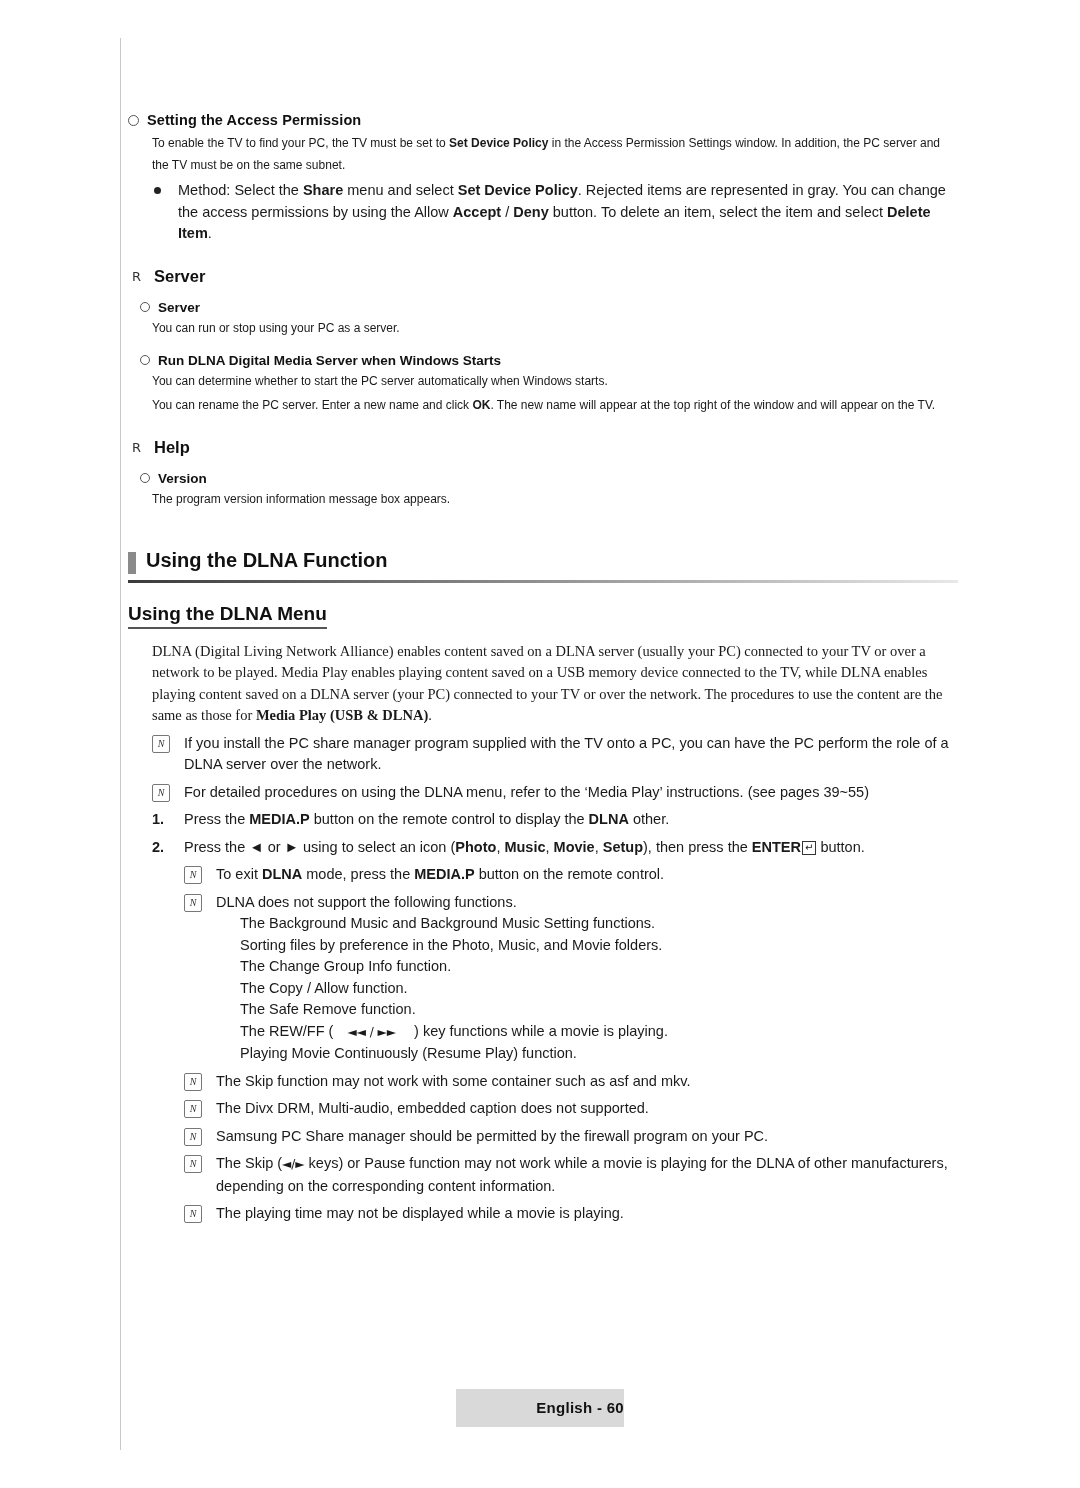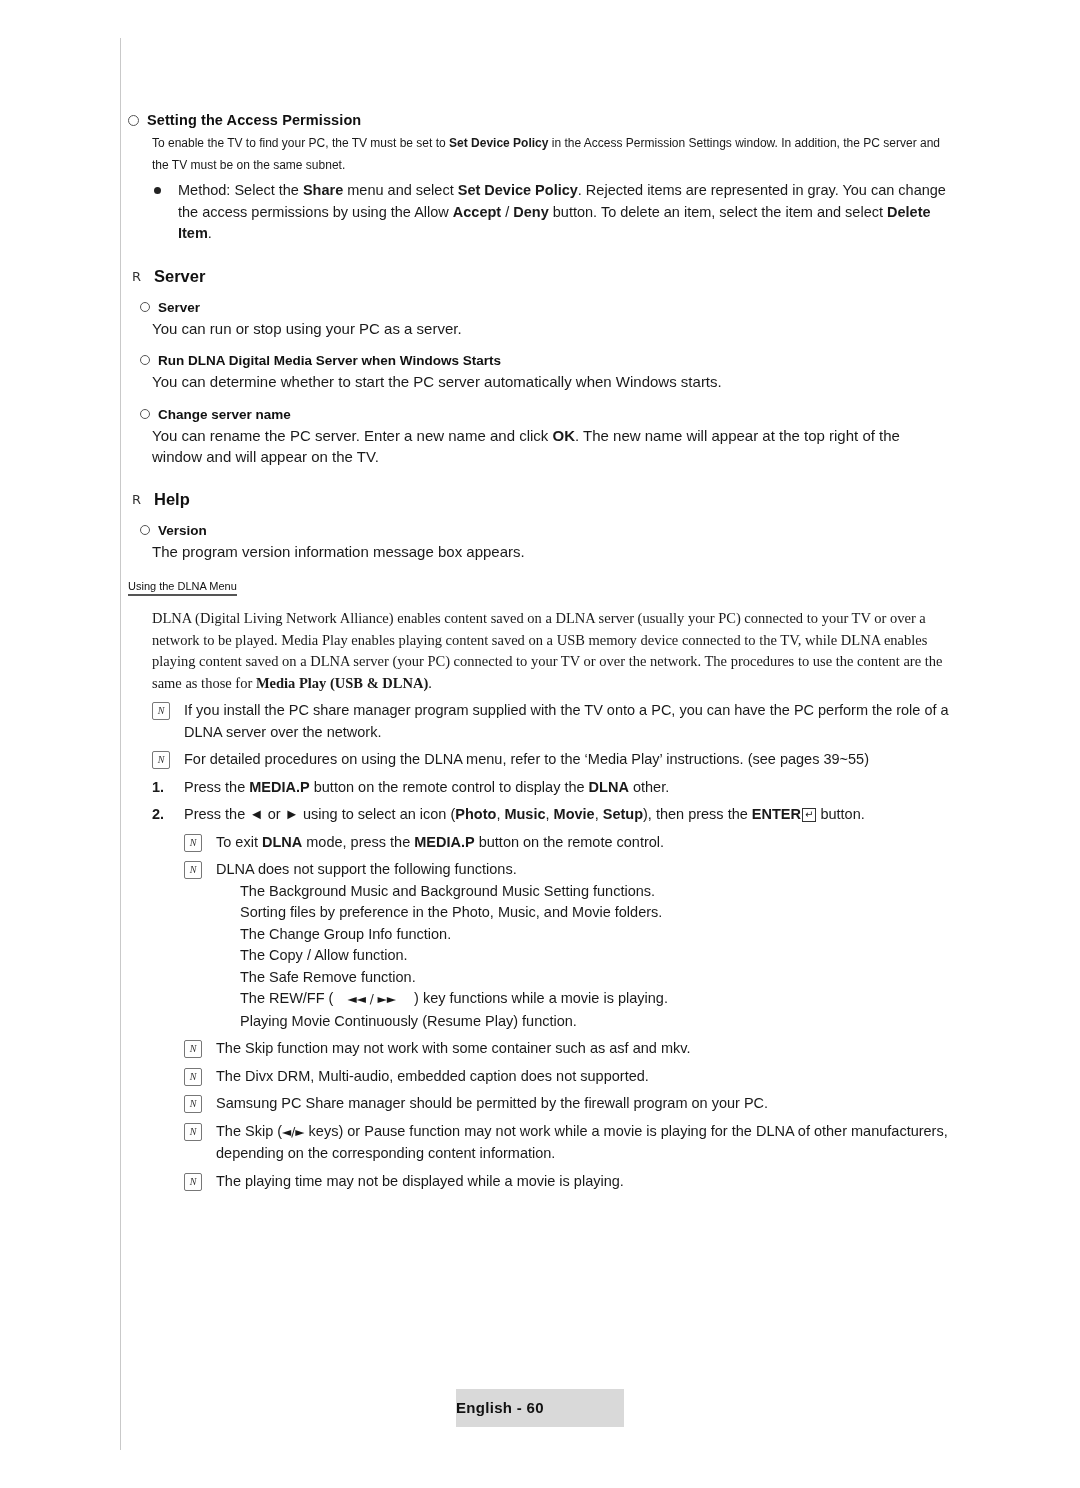--- a/index.html
+++ b/index.html
@@ -113,21 +113,21 @@
   .sub-head {
     font-weight: bold;
     font-size: 13.5px;
     color: #111;
     margin: 14px 0 3px 12px;
   }
   .sub-head .bullet-circle {
     width: 8px; height: 8px;
   }
   .sub-body {
-    font-size: 15px;
+    font-size: 12px;
     line-height: 21.5px;
     margin: 0 12px 2px 24px;
   }
 
   
   .title-block {
     margin-top: 38px;
     position: relative;
     height: 38px;
   }
@@ -149,22 +149,22 @@
     position: absolute;
     left: 0;
     top: 31px;
     width: 830px;
     height: 3px;
     background: linear-gradient(to right, #3a3a3a 0%, #9a9a9a 55%, #e8e8e8 100%);
   }
 
   .sub2-head {
     margin: 16px 0 6px 0;
-    font-size: 11px;
-    font-weight: normal;
+    font-size: 19px;
+    font-weight: bold;
     color: #111;
     display: inline-block;
     border-bottom: 2px solid #555;
     padding-bottom: 2px;
   }
 
   .body-para {
     font-size: 14.5px;
     line-height: 21.5px;
     margin: 6px 0 0 24px;
@@ -232,21 +232,21 @@
   .footer {
     position: absolute;
     left: 456px;
     top: 1389px;
     width: 168px;
     height: 38px;
     background: #d9d9d9;
     color: #111;
     font-weight: bold;
     font-size: 15px;
-    text-align: left;
+    text-align: right;
     line-height: 38px;
     letter-spacing: 0.3px;
   }
   .arrow { font-family: "DejaVu Sans", sans-serif; font-size: 12px; }
 </style>
 </head>
 <body>
 
 <div class="page">
   <div class="left-rule"></div>
@@ -273,38 +273,40 @@
     <div class="sub-head">
       <span class="bullet-circle"></span><span>Server</span>
     </div>
     <div class="sub-body">You can run or stop using your PC as a server.</div>
 
     <div class="sub-head">
       <span class="bullet-circle"></span><span>Run DLNA Digital Media Server when Windows Starts</span>
     </div>
     <div class="sub-body">You can determine whether to start the PC server automatically when Windows starts.</div>
 
-    <div class="sub-head">
-      <span class="bullet-circle"></span><span>Change server name</span>
-    </div>
     <div class="sub-body">
       <span>You can rename the PC server. Enter a new name and click </span><b>OK</b><span>. The new name will appear at the top right of the window and will appear on the TV.</span>
     </div>
 
     
     <div class="sec-head">
       <span class="rglyph">R</span>
         <span>Help</span>
     </div>
     <div class="sub-head">
       <span class="bullet-circle"></span><span>Version</span>
     </div>
     <div class="sub-body">The program version information message box appears.</div>
 
     
+    <div class="title-block">
+      <div class="title-bar-left"></div>
+      <div class="title-text">Using the DLNA Function</div>
+      <div class="title-underline"></div>
+    </div>
 
     <div class="sub2-head">Using the DLNA Menu</div>
 
     <div class="body-para">
       <span>DLNA (Digital Living Network Alliance) enables content saved on a DLNA server (usually your PC) connected to your TV or over a network to be played. Media Play enables playing content saved on a USB memory device connected to the TV, while DLNA enables playing content saved on a DLNA server (your PC) connected to your TV or over the network. The procedures to use the content are the same as those for </span><b>Media Play (USB &amp; DLNA)</b><span>.</span>
     </div>
 
     <div class="note-row">
       <span class="note-icon">N</span><span>If you install the PC share manager program supplied with the TV onto a PC, you can have the PC perform the role of a DLNA server over the network.</span>
     </div>

